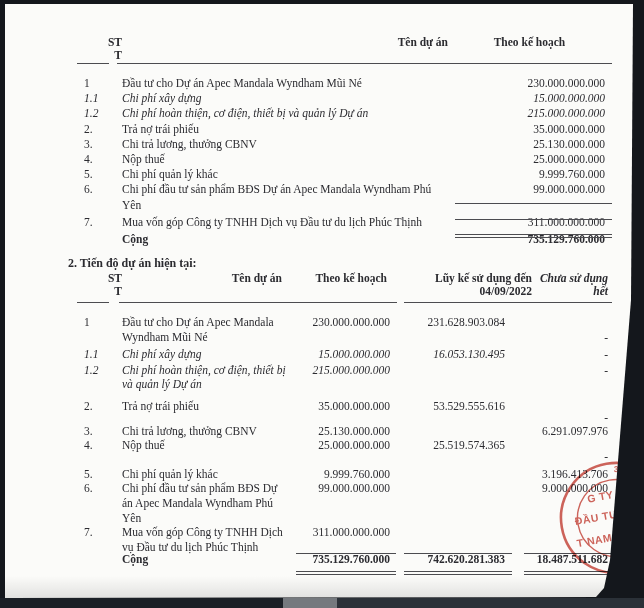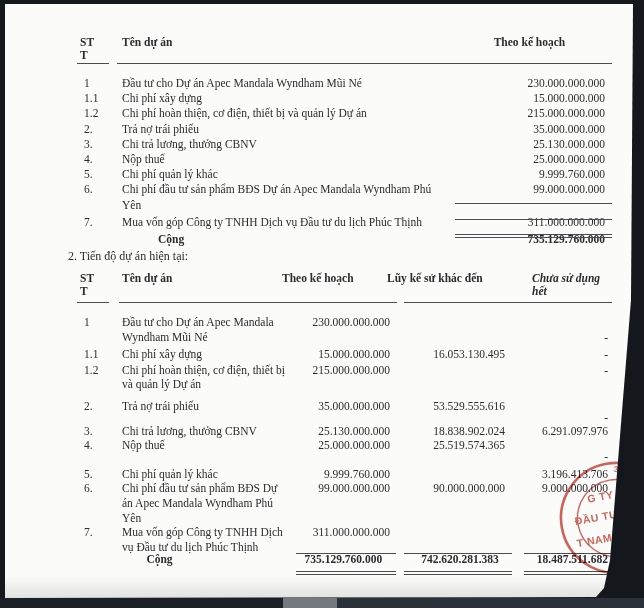--- a/index.html
+++ b/index.html
@@ -8,33 +8,33 @@
     background:#14171c;
     font-family:"Liberation Serif","DejaVu Serif",serif;
   }
   .page{
     position:absolute;inset:0;background:#fbfbf9;
     clip-path:polygon(5px 4px,633px 4px,631px 300px,610px 560px,604px 588px,596px 597px,5px 598px);
     color:#2b2b30;
   }
   
   .row{display:flex;line-height:15.2px;font-size:11.5px;align-items:flex-start;}
-  .it{}
-  .b{font-weight:bold;gap:36px;}
-  .hc{text-align:left;font-weight:bold;font-size:11.5px;line-height:13px;}
+  .it{font-style:italic;}
+  .b{font-weight:bold;}
+  .hc{text-align:right;font-weight:bold;font-size:11.5px;line-height:13px;}
   .hc span{display:block;}
   
   .t1{position:absolute;left:80px;top:36px;width:528px;}
   .t1 .head{display:flex;margin-bottom:14px;}
   .t1 .cs{width:42px;padding-left:4px;box-sizing:border-box;}
   .t1 .cn{width:332px;padding-right:6px;box-sizing:border-box;}
   .t1 .cv{flex:1;text-align:right;padding-right:3px;}
   .t1 .head .cs{padding-left:0;}
   
-  .sec2{position:absolute;left:68px;top:249px;font-size:12px;font-weight:normal;}
+  .sec2{position:absolute;left:68px;top:256px;font-size:12px;font-weight:bold;}
   
   .t2{position:absolute;left:80px;top:272px;width:528px;}
   .t2 .head{display:flex;margin-bottom:17px;}
   .t2 .head .h-stt{width:42px;}
   .t2 .head .h-name{width:160px;}
   .t2 .head .h-plan{width:105px;}
   .t2 .head .h-used{width:145px;}
   .t2 .head .h-rem{flex:1;font-style:italic;}
   .t2 .cs{width:42px;padding-left:4px;box-sizing:border-box;}
   .t2 .cn{width:173px;padding-right:6px;box-sizing:border-box;}
@@ -138,32 +138,34 @@
 
   <div class="t2">
     <div class="head">
       <div class="h-stt hc">
         <span>ST</span>
         <span>T</span>
       </div>
       <div class="h-name hc">Tên dự án</div>
       <div class="h-plan hc">Theo kế hoạch</div>
       <div class="h-used hc">
-        <span>Lũy kế sử khác đến</span>
+        <span>Lũy kế sử dụng đến</span>
+        <span>04/09/2022</span>
       </div>
       <div class="h-rem hc">
         <span>Chưa sử dụng</span>
         <span>hết</span>
       </div>
     </div>
 
     <div class="row">
       <div class="cs">1</div>
       <div class="cn">Đầu tư cho Dự án Apec Mandala Wyndham Mũi Né</div>
       <div class="cp">230.000.000.000</div>
+      <div class="cu">231.628.903.084</div>
       <div class="cr rem-b">-</div>
     </div>
     <div class="row it" style="margin-top:3px;">
       <div class="cs">1.1</div>
       <div class="cn">Chi phí xây dựng</div>
       <div class="cp">15.000.000.000</div>
       <div class="cu">16.053.130.495</div>
       <div class="cr">-</div>
     </div>
     <div class="row it" style="margin-top:1px;">
@@ -176,41 +178,39 @@
       <div class="cs">2.</div>
       <div class="cn">Trả nợ trái phiếu</div>
       <div class="cp">35.000.000.000</div>
       <div class="cu">53.529.555.616</div>
       <div class="cr rem-low">-</div>
     </div>
     <div class="row" style="margin-top:10px;">
       <div class="cs">3.</div>
       <div class="cn">Chi trả lương, thưởng CBNV</div>
       <div class="cp">25.130.000.000</div>
-      <div class="cu">18.838.902.024</div>
       <div class="cr">6.291.097.976</div>
     </div>
     <div class="row">
       <div class="cs">4.</div>
       <div class="cn">Nộp thuế</div>
       <div class="cp">25.000.000.000</div>
       <div class="cu">25.519.574.365</div>
       <div class="cr rem-low">-</div>
     </div>
     <div class="row" style="margin-top:14px;">
       <div class="cs">5.</div>
       <div class="cn">Chi phí quản lý khác</div>
       <div class="cp">9.999.760.000</div>
       <div class="cr">3.196.413.706</div>
     </div>
     <div class="row">
       <div class="cs">6.</div>
       <div class="cn">Chi phí đầu tư sản phẩm BĐS Dự án Apec Mandala Wyndham Phú Yên</div>
       <div class="cp">99.000.000.000</div>
-      <div class="cu">90.000.000.000</div>
       <div class="cr">9.000.000.000</div>
     </div>
     <div class="row">
       <div class="cs">7.</div>
       <div class="cn">Mua vốn góp Công ty TNHH Dịch vụ Đầu tư du lịch Phúc Thịnh</div>
       <div class="cp">311.000.000.000</div>
       <div class="cr"></div>
     </div>
     <div class="row b" style="margin-top:-2px;">
       <div class="cs"></div>

